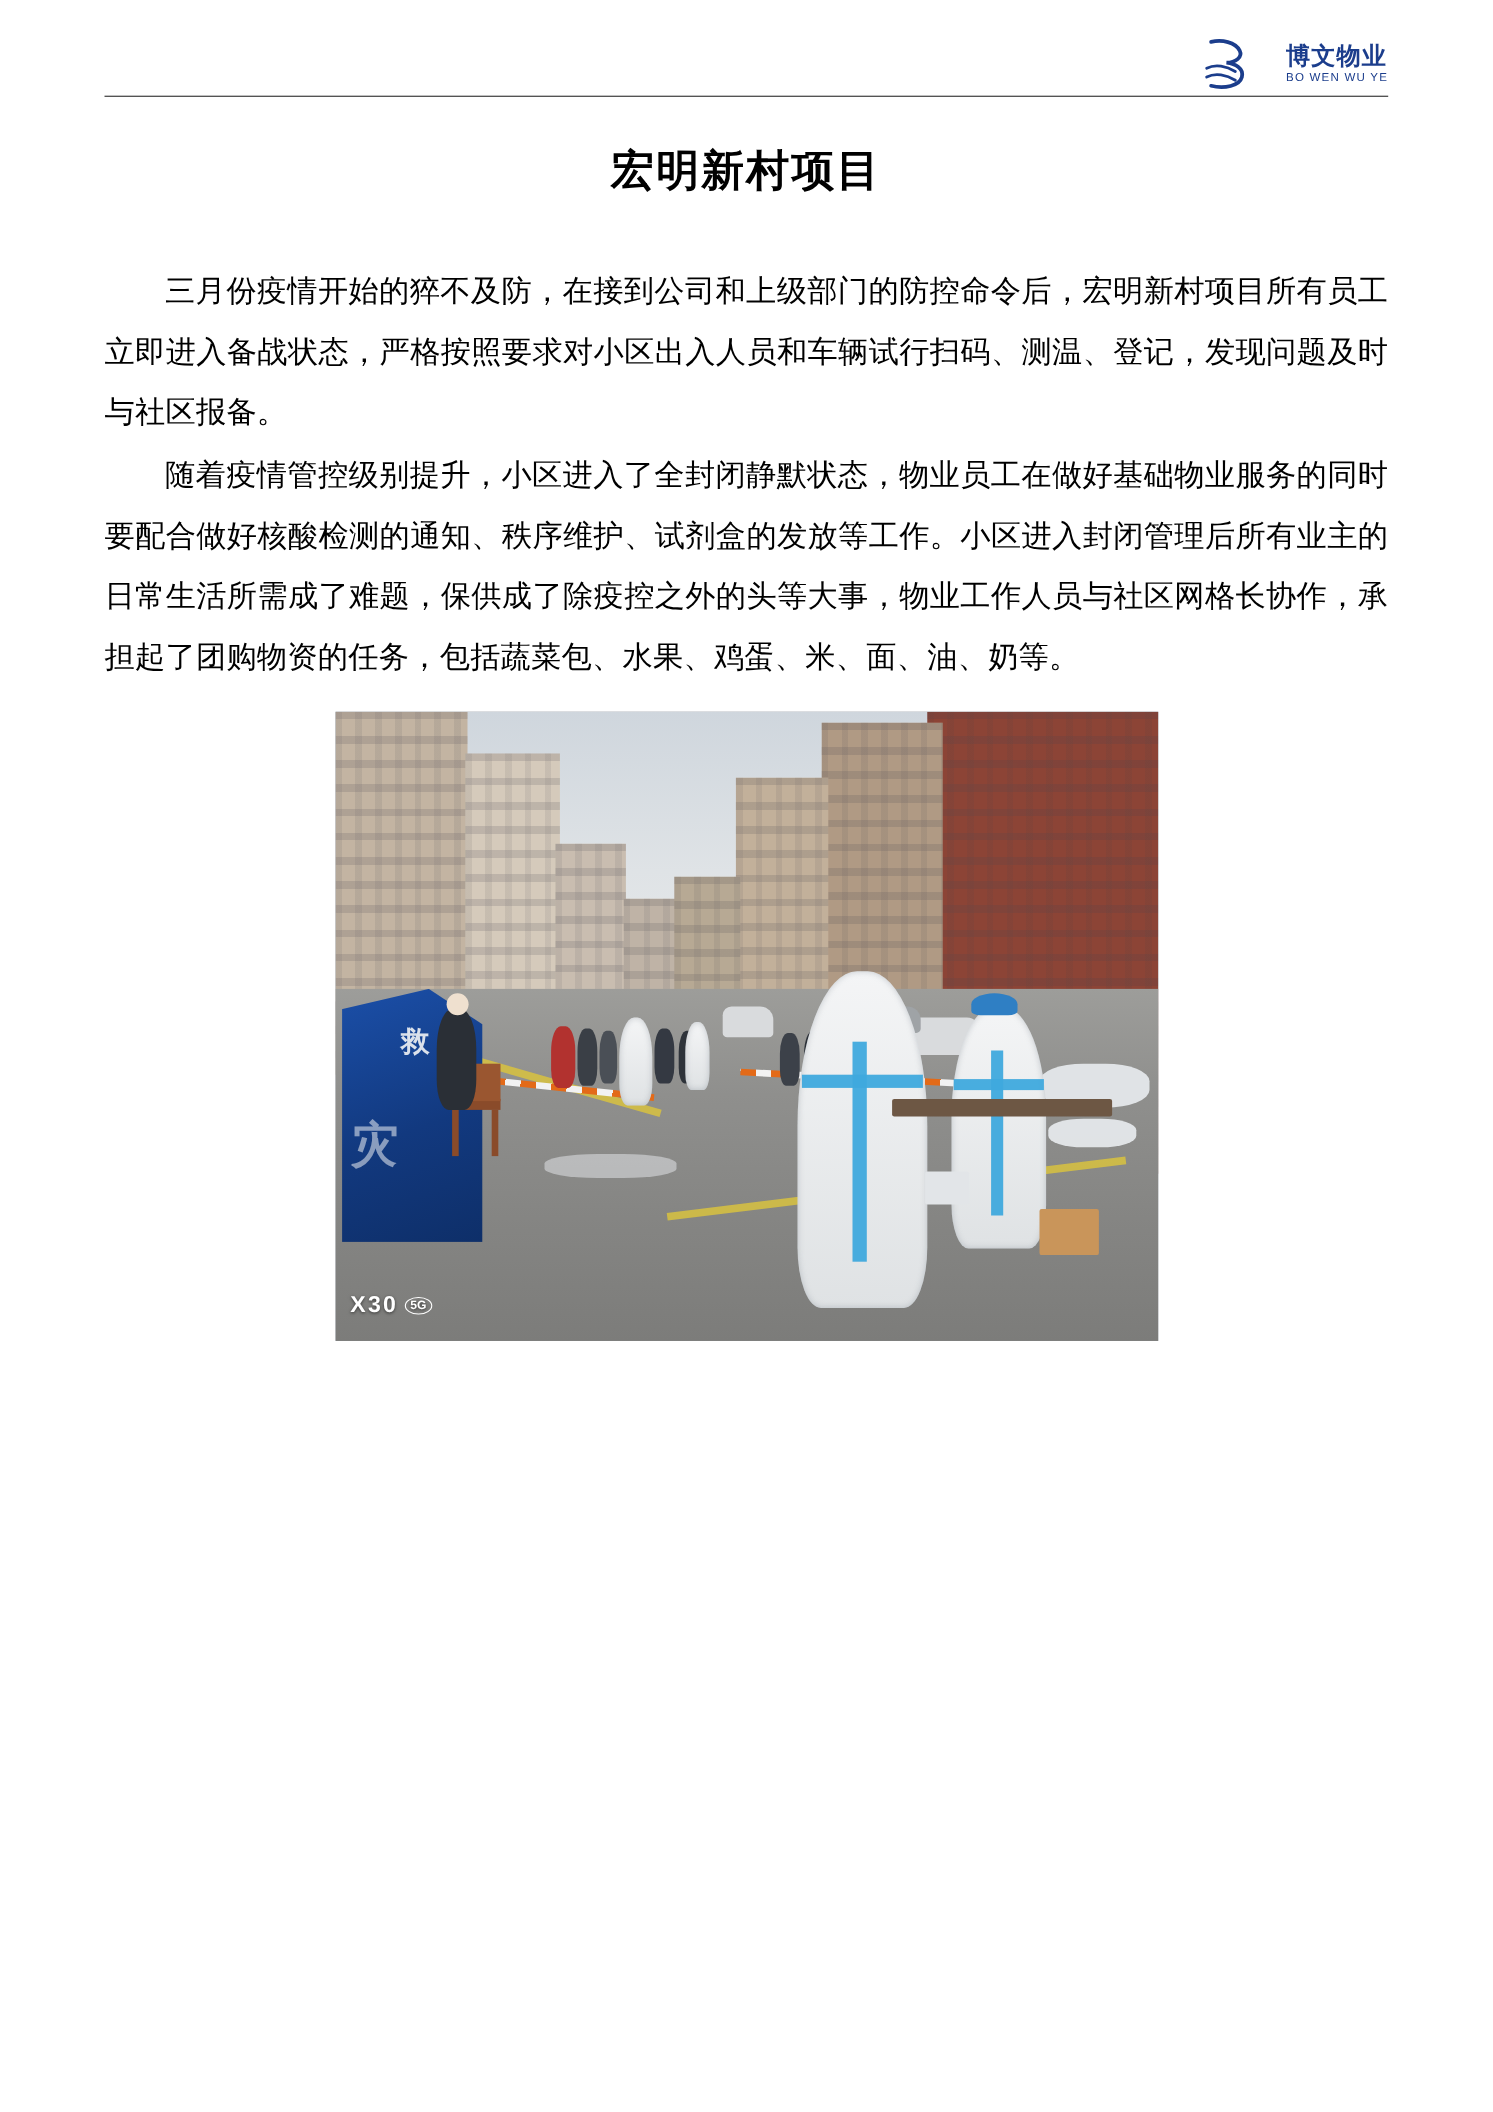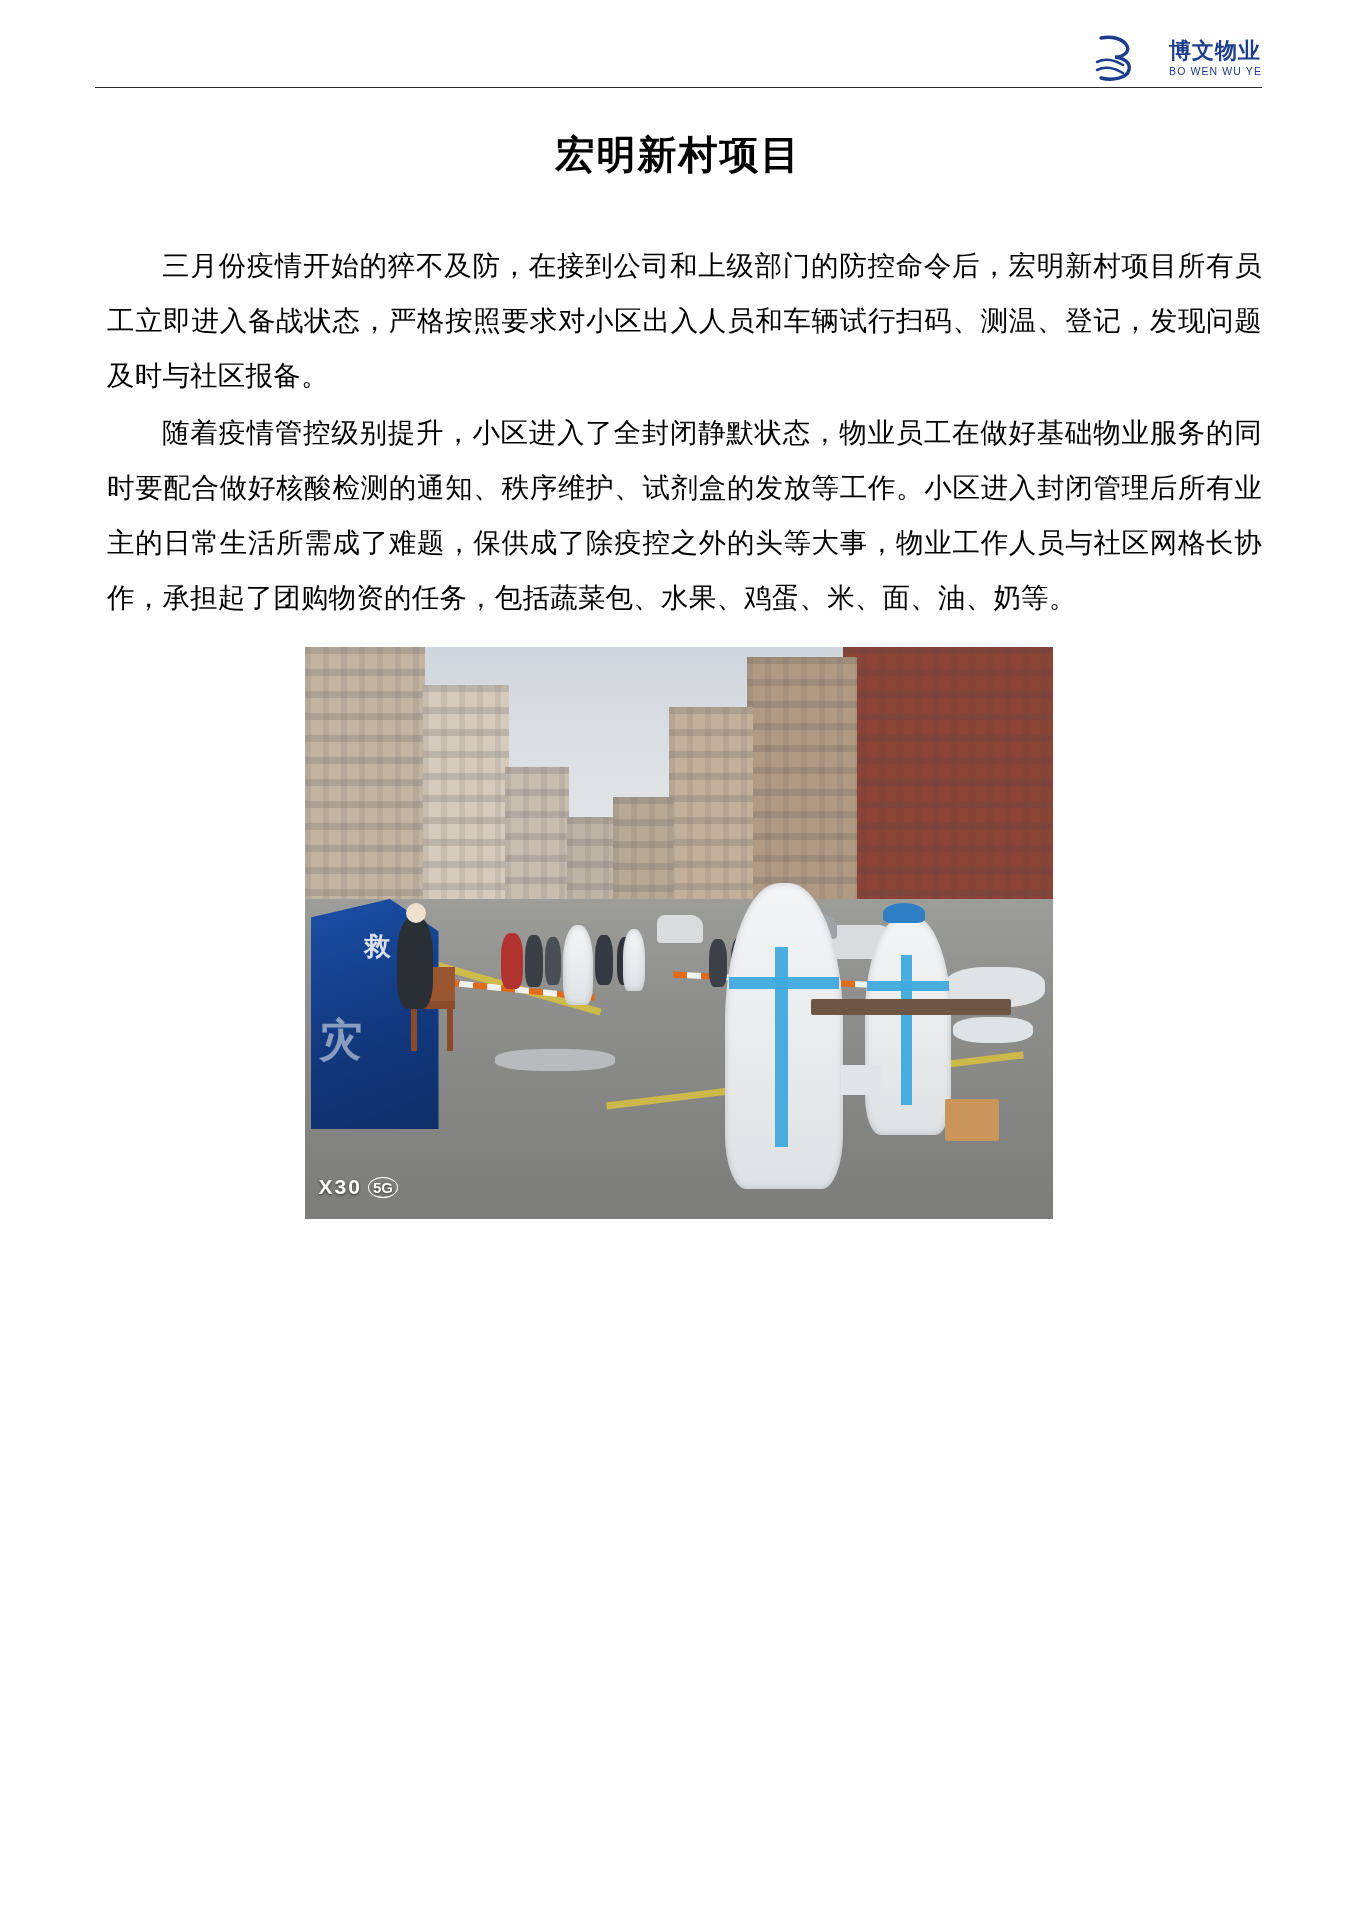--- a/index.html
+++ b/index.html
@@ -78,21 +78,21 @@
   
   .body-text {
     margin-top: 56px;
   }
   .para {
     font-size: 27.5px;
     line-height: 55px;
     text-align: justify;
     text-justify: inter-ideograph;
     text-indent: 2em;
-    margin: 0 0 2px 12px;
+    margin: 0 0 2px 0;
     letter-spacing: 0.2px;
     font-family: "DejaVu Sans", sans-serif;
   }
   
   .figure {
     margin: 22px auto 0 auto;
     width: 748px;
     height: 572px;
     position: relative;
     overflow: hidden;
@@ -195,21 +195,21 @@
     font-weight:bold;
     font-size:21px;
     letter-spacing:2px;
     text-shadow:0 1px 3px rgba(0,0,0,.6);
     display:flex; align-items:center; gap:6px;
   }
   .wm-badge {
     display:inline-block;
     border:1.5px solid #ffffff;
     border-radius:50%;
-    font-size:15px;
+    font-size:11px;
     padding:1px 4px;
     letter-spacing:0;
   }
   
   .page-number {
     position:absolute;
     bottom: 88px;
     left: 0; right:0;
     text-align:center;
     font-size: 19px;

